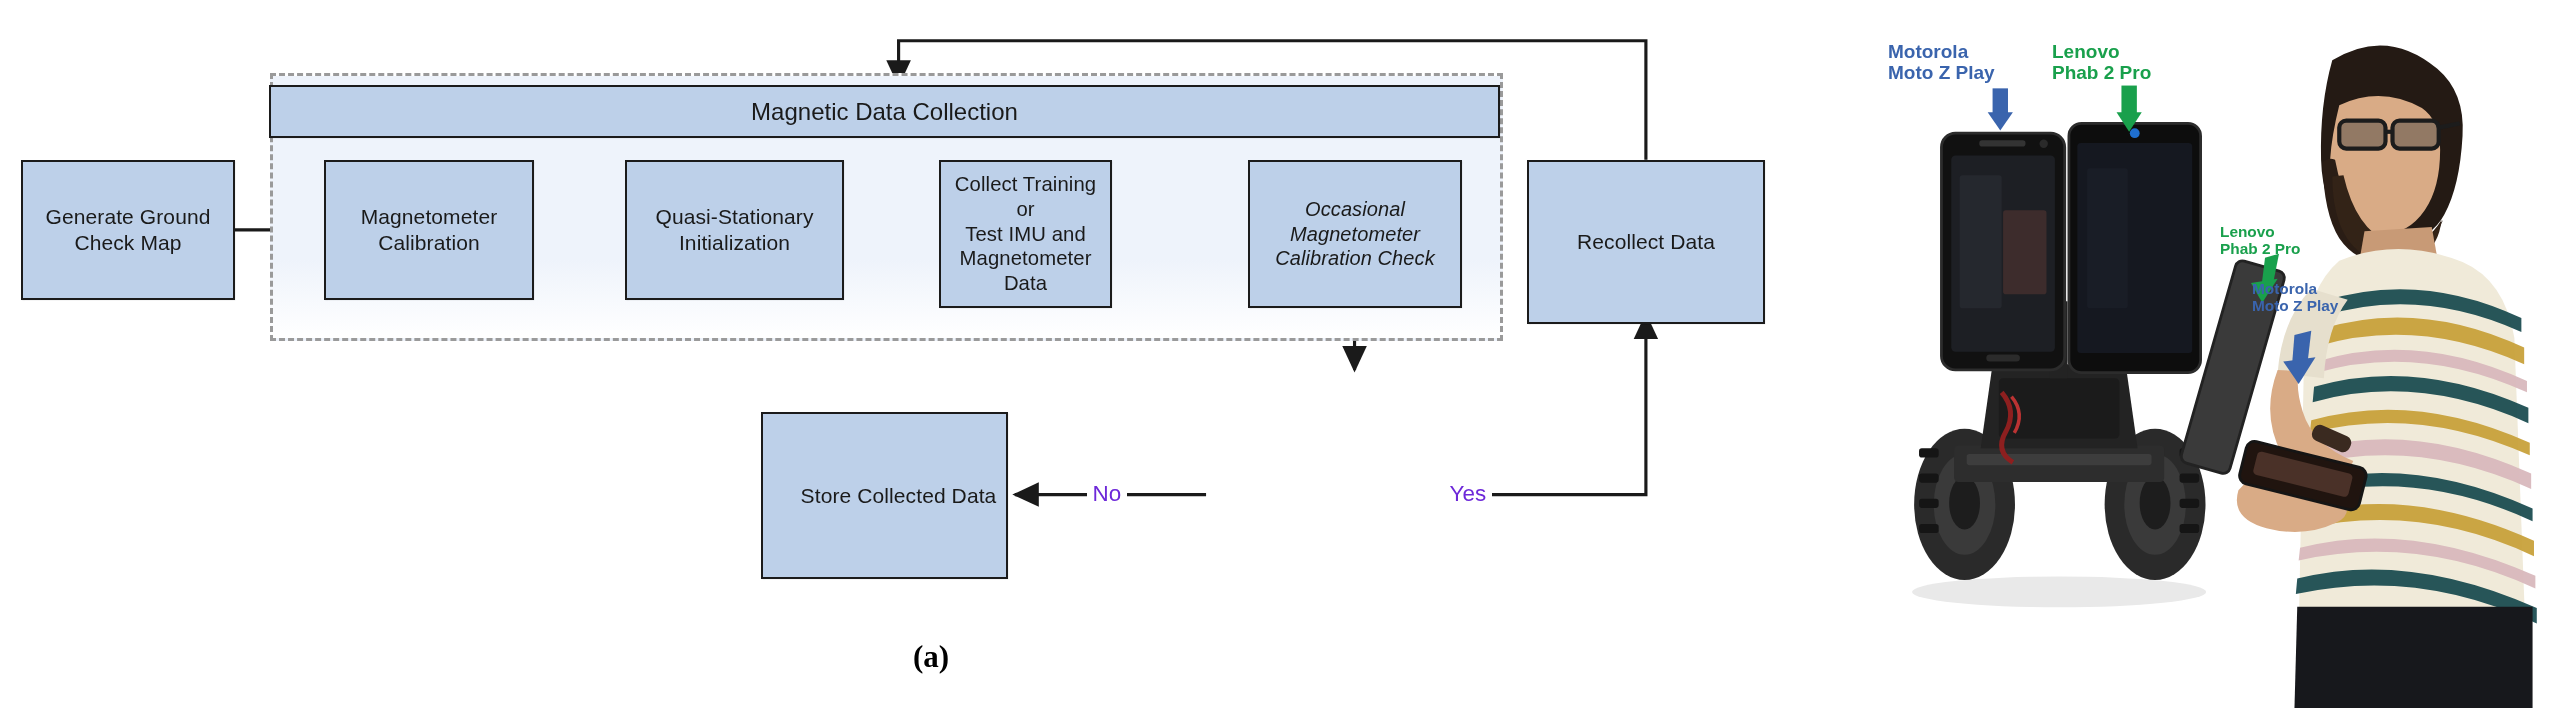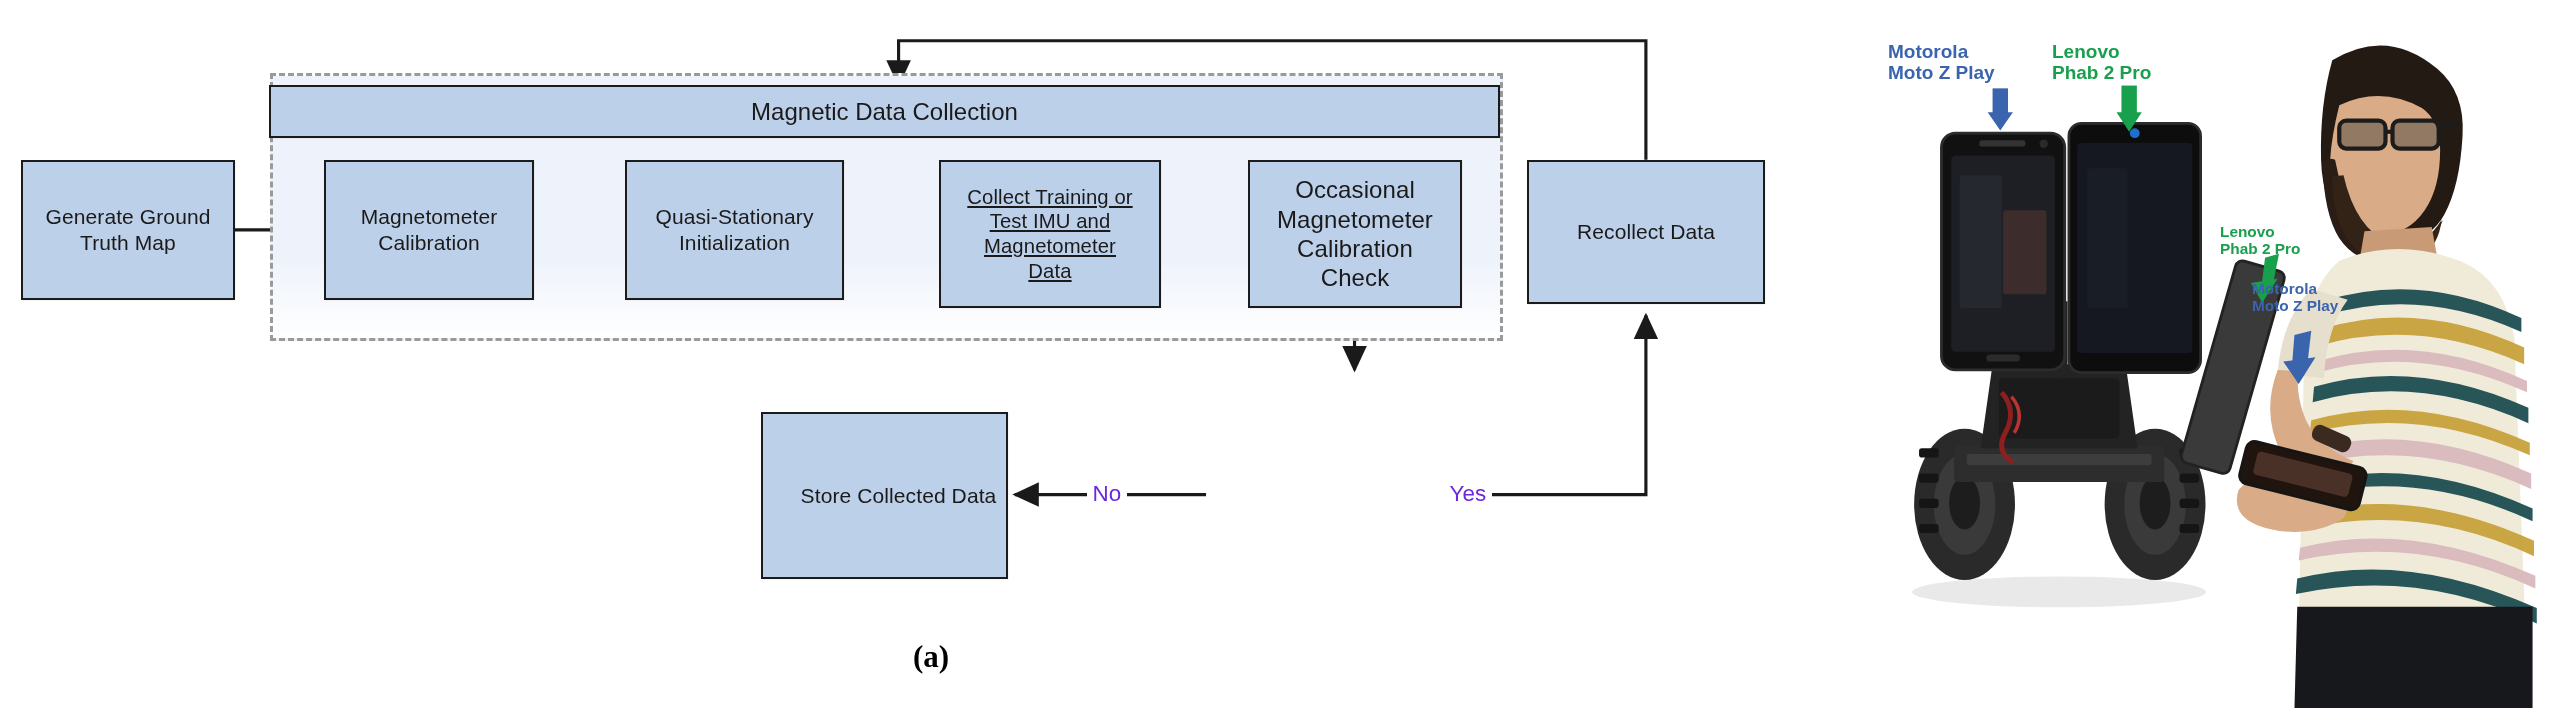--- a/index.html
+++ b/index.html
@@ -27,27 +27,27 @@
     line-height:1.22;
     letter-spacing:0.1px;
     box-shadow:1.4px 1.4px 1.4px rgba(0,0,0,.18);
     z-index:4;
   }
   .node span{display:block;padding:0 5.6px;}
 
   #n-ground   {left:21px;  top:160px; width:214px; height:140px;}
   #n-magcal   {left:324px; top:160px; width:210px; height:140px;}
   #n-quasi    {left:625px; top:160px; width:219px; height:140px;}
-  #n-collect  {left:939px;top:160px; width:222px; height:148px;text-decoration:underline;}
+  #n-collect  {left:939px;top:160px; width:173px; height:148px;}
   #n-occas    {left:1248px;top:160px; width:214px; height:148px;}
-  #n-recol    {left:1527px;top:160px; width:238px; height:144px;}
+  #n-recol    {left:1527px;top:160px; width:238px; height:164px;}
   #n-store    {left:761px;top:412px; width:247px; height:167px;padding-left:28px;}
 
   #n-collect{font-size:20.3px;}
-  #n-occas{font-size:24px;}
+  #n-occas{font-size:20px;font-style:italic;}
 
   
   #band-header{
     position:absolute;left:269px;top:85px;width:1231px;height:53px;
     background:#bdd0e9;border:2.8px solid #1b1b1b;box-sizing:border-box;
     display:flex;align-items:center;justify-content:center;
     font-size:24px;color:#1a1a1a;
     box-shadow:1.4px 1.4px 1.4px rgba(0,0,0,.18);
     z-index:4;
   }
@@ -141,21 +141,21 @@
 
     <div id="band-box"></div>
 
     <div id="band-header">
       <span>Magnetic Data Collection</span>
     </div>
 
     <div class="node" id="n-ground">
       <span>
           <span>Generate Ground</span>
-          <span>Truth Map</span>
+          <span>Check Map</span>
         </span>
     </div>
 
     <div class="node" id="n-magcal">
       <span>
           <span>Magnetometer</span>
           <span>Calibration</span>
         </span>
     </div>
 

